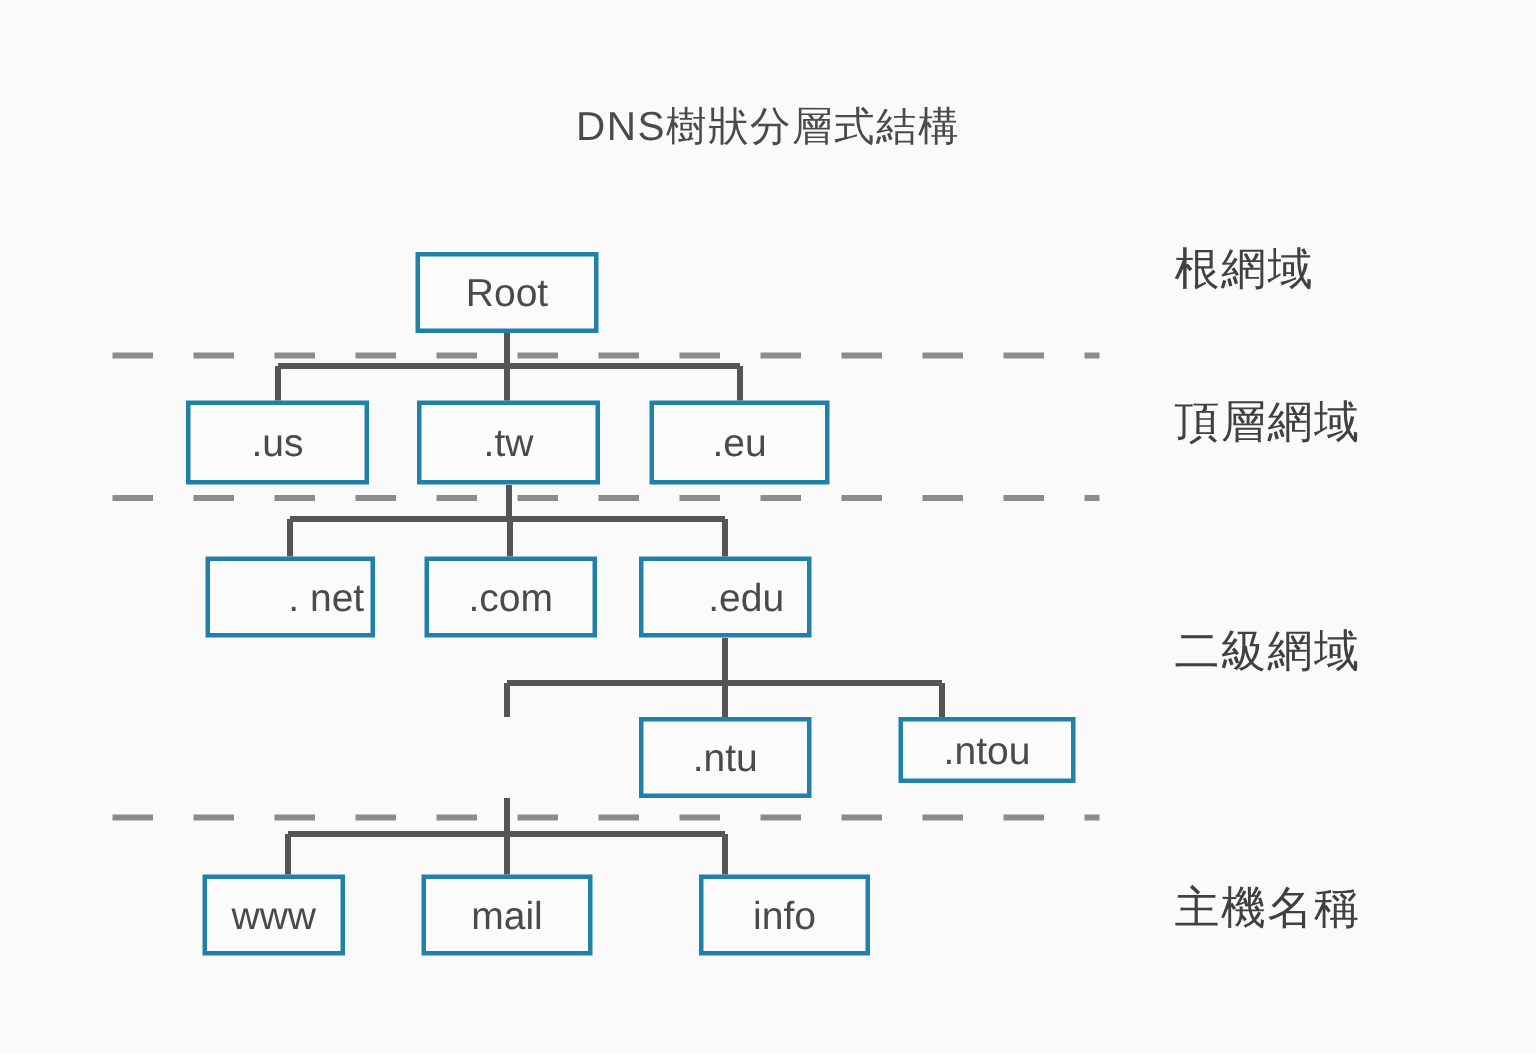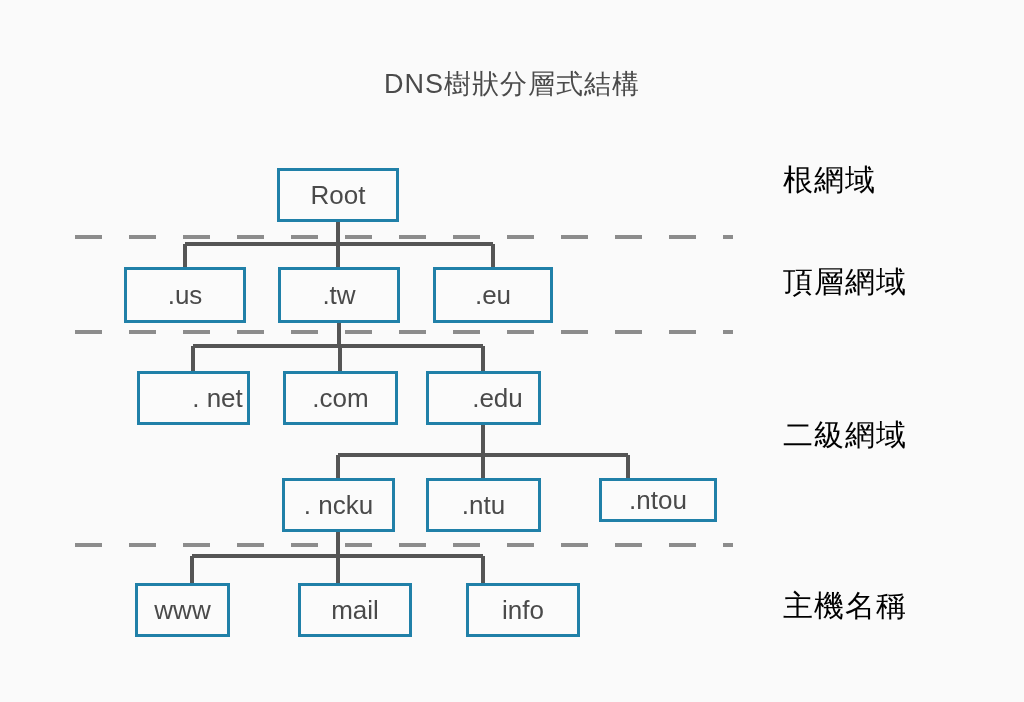--- a/index.html
+++ b/index.html
@@ -58,21 +58,21 @@
     color: #4a4a4a;
     white-space: pre;
   }
 
   
   .tier-label {
     position: absolute;
     font-size: 30px;
     line-height: 1;
     letter-spacing: 1px;
-    color: #000000;
+    color: #404040;
     white-space: pre;
   }
 </style>
 </head>
 <body>
 
 <h1 id="diagram-title">DNS樹狀分層式結構</h1>
 
 <div id="tree-canvas">
 
@@ -106,24 +106,23 @@
       </g>
   </svg>
 
   <div class="node" style="left: 277px; top: 168px; width: 122px; height: 54px; border-color: rgb(32, 128, 168);">Root</div>
   <div class="node" style="left: 124px; top: 267px; width: 122px; height: 56px; border-color: rgb(32, 128, 168);">.us</div>
   <div class="node" style="left: 278px; top: 267px; width: 122px; height: 56px; border-color: rgb(32, 128, 168);">.tw</div>
   <div class="node" style="left: 433px; top: 267px; width: 120px; height: 56px; border-color: rgb(32, 128, 168);">.eu</div>
   <div class="node" style="left: 137px; top: 371px; width: 113px; height: 54px; border-color: rgb(32, 128, 168); padding-left: 48px;">. net</div>
   <div class="node" style="left: 283px; top: 371px; width: 115px; height: 54px; border-color: rgb(32, 128, 168);">.com</div>
   <div class="node" style="left: 426px; top: 371px; width: 115px; height: 54px; border-color: rgb(32, 128, 168); padding-left: 28px;">.edu</div>
-  <div class="node" style="left: 282px; top: 478px; width: 113px; height: 54px; border-color: rgb(32, 128, 168);">. ncku</div>
   <div class="node" style="left: 426px; top: 478px; width: 115px; height: 54px; border-color: rgb(32, 128, 168);">.ntu</div>
   <div class="node" style="left: 599px; top: 478px; width: 118px; height: 44px; border-color: rgb(32, 128, 168);">.ntou</div>
   <div class="node" style="left: 135px; top: 583px; width: 95px; height: 54px; border-color: rgb(32, 128, 168);">www</div>
-  <div class="node" style="left: 298px; top: 583px; width: 114px; height: 54px; border-color: rgb(32, 128, 168);">mail</div>
+  <div class="node" style="left: 281px; top: 583px; width: 114px; height: 54px; border-color: rgb(32, 128, 168);">mail</div>
   <div class="node" style="left: 426px; top: 583px; width: 114px; height: 54px; border-color: rgb(32, 128, 168); margin-left: 40px;">info</div>
 
   <div class="tier-label" style="left: 783px; top: 165px;">根網域</div>
   <div class="tier-label" style="left: 783px; top: 267px;">頂層網域</div>
   <div class="tier-label" style="left: 783px; top: 420px;">二級網域</div>
   <div class="tier-label" style="left: 783px; top: 591px;">主機名稱</div>
 </div>
 
 </body></html>

